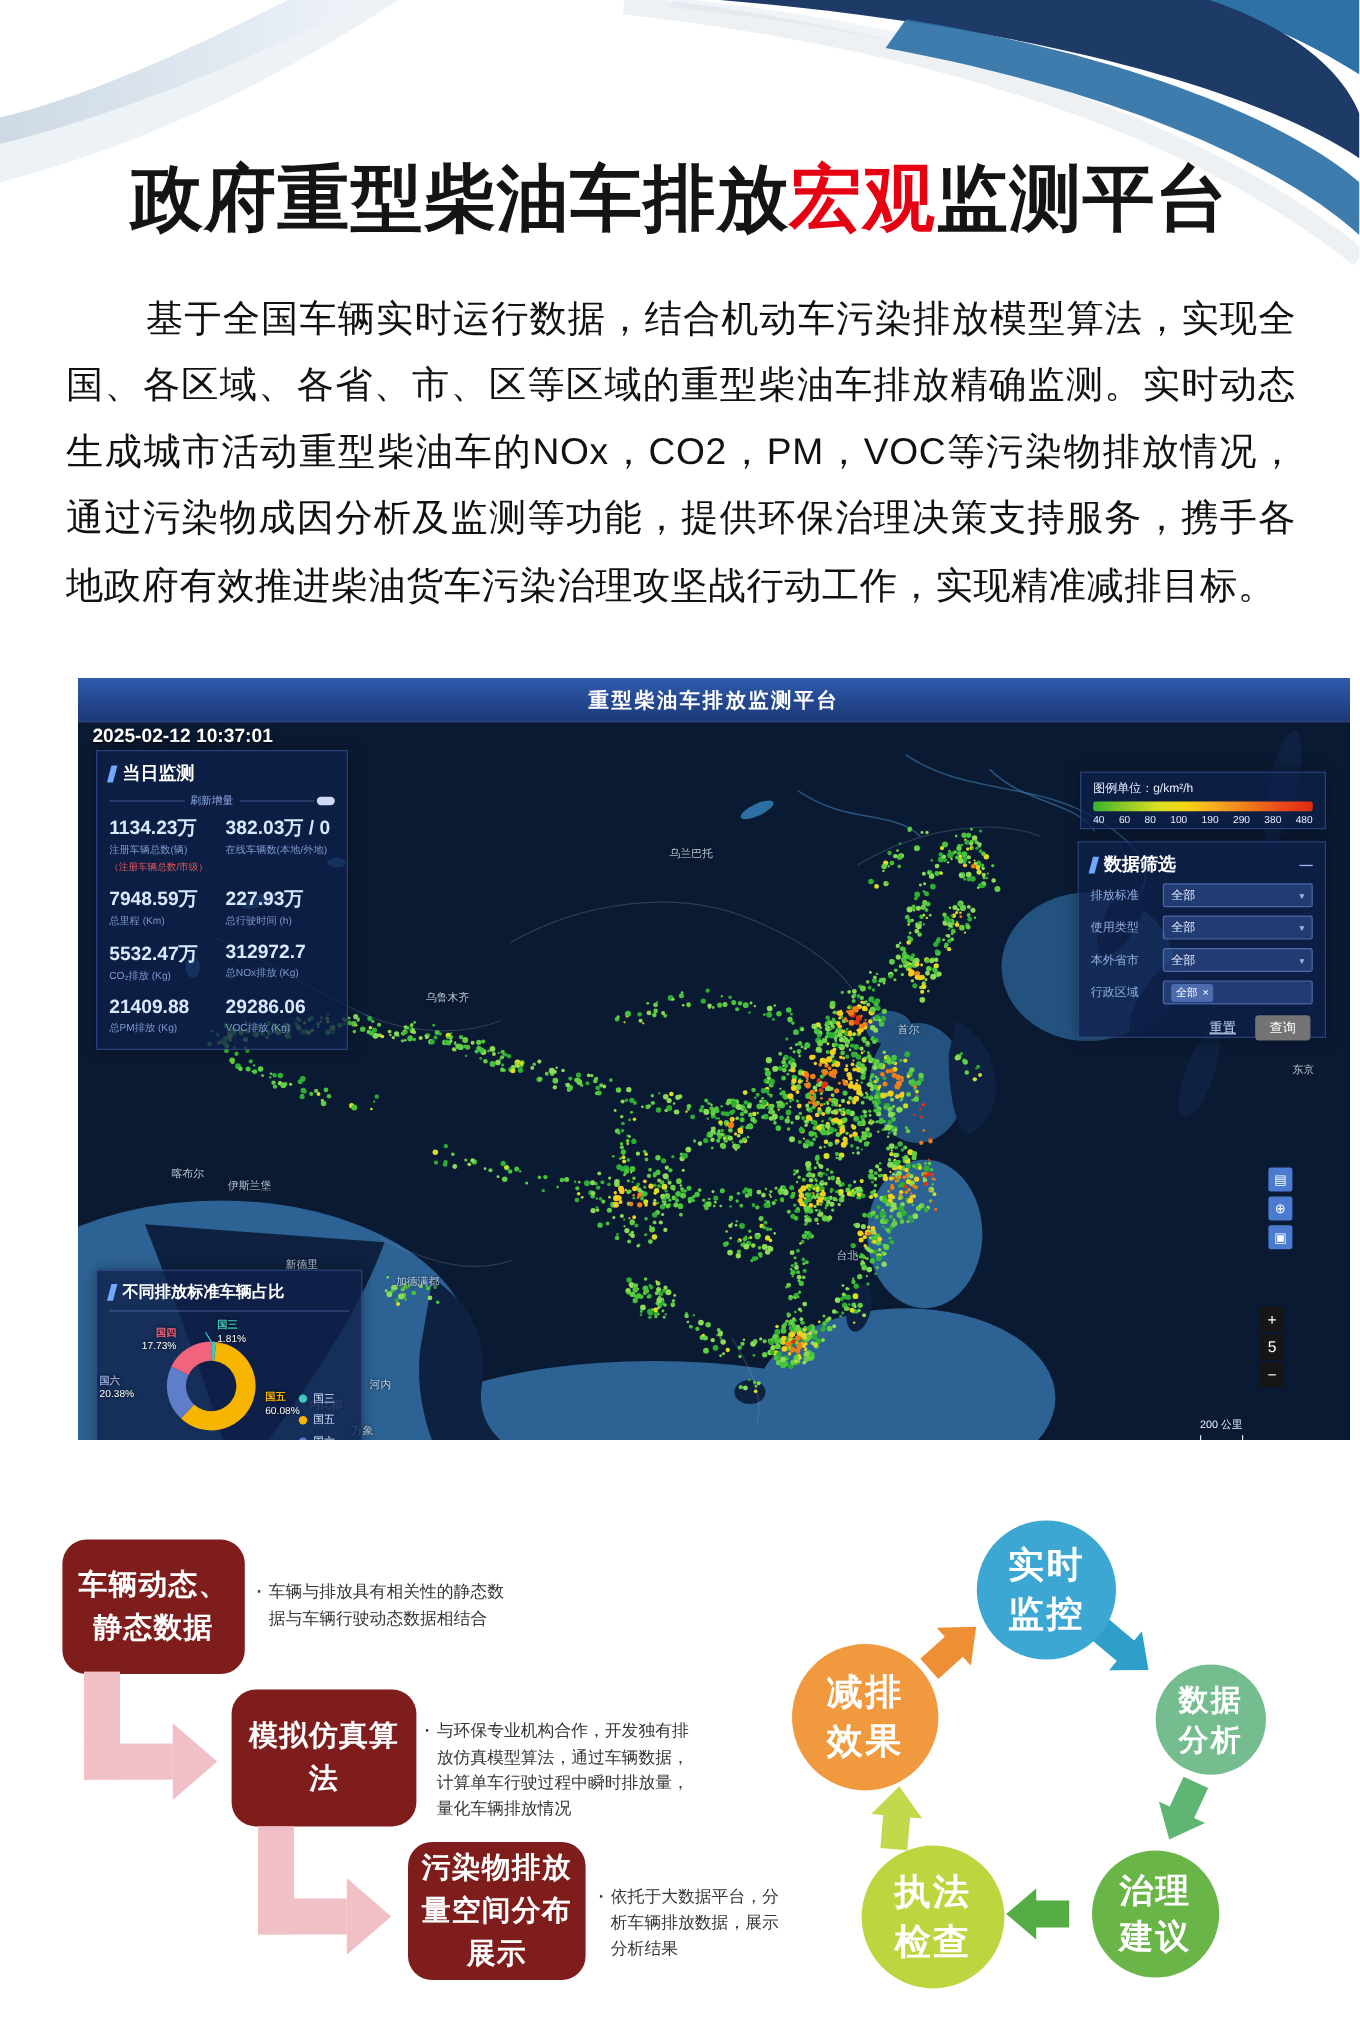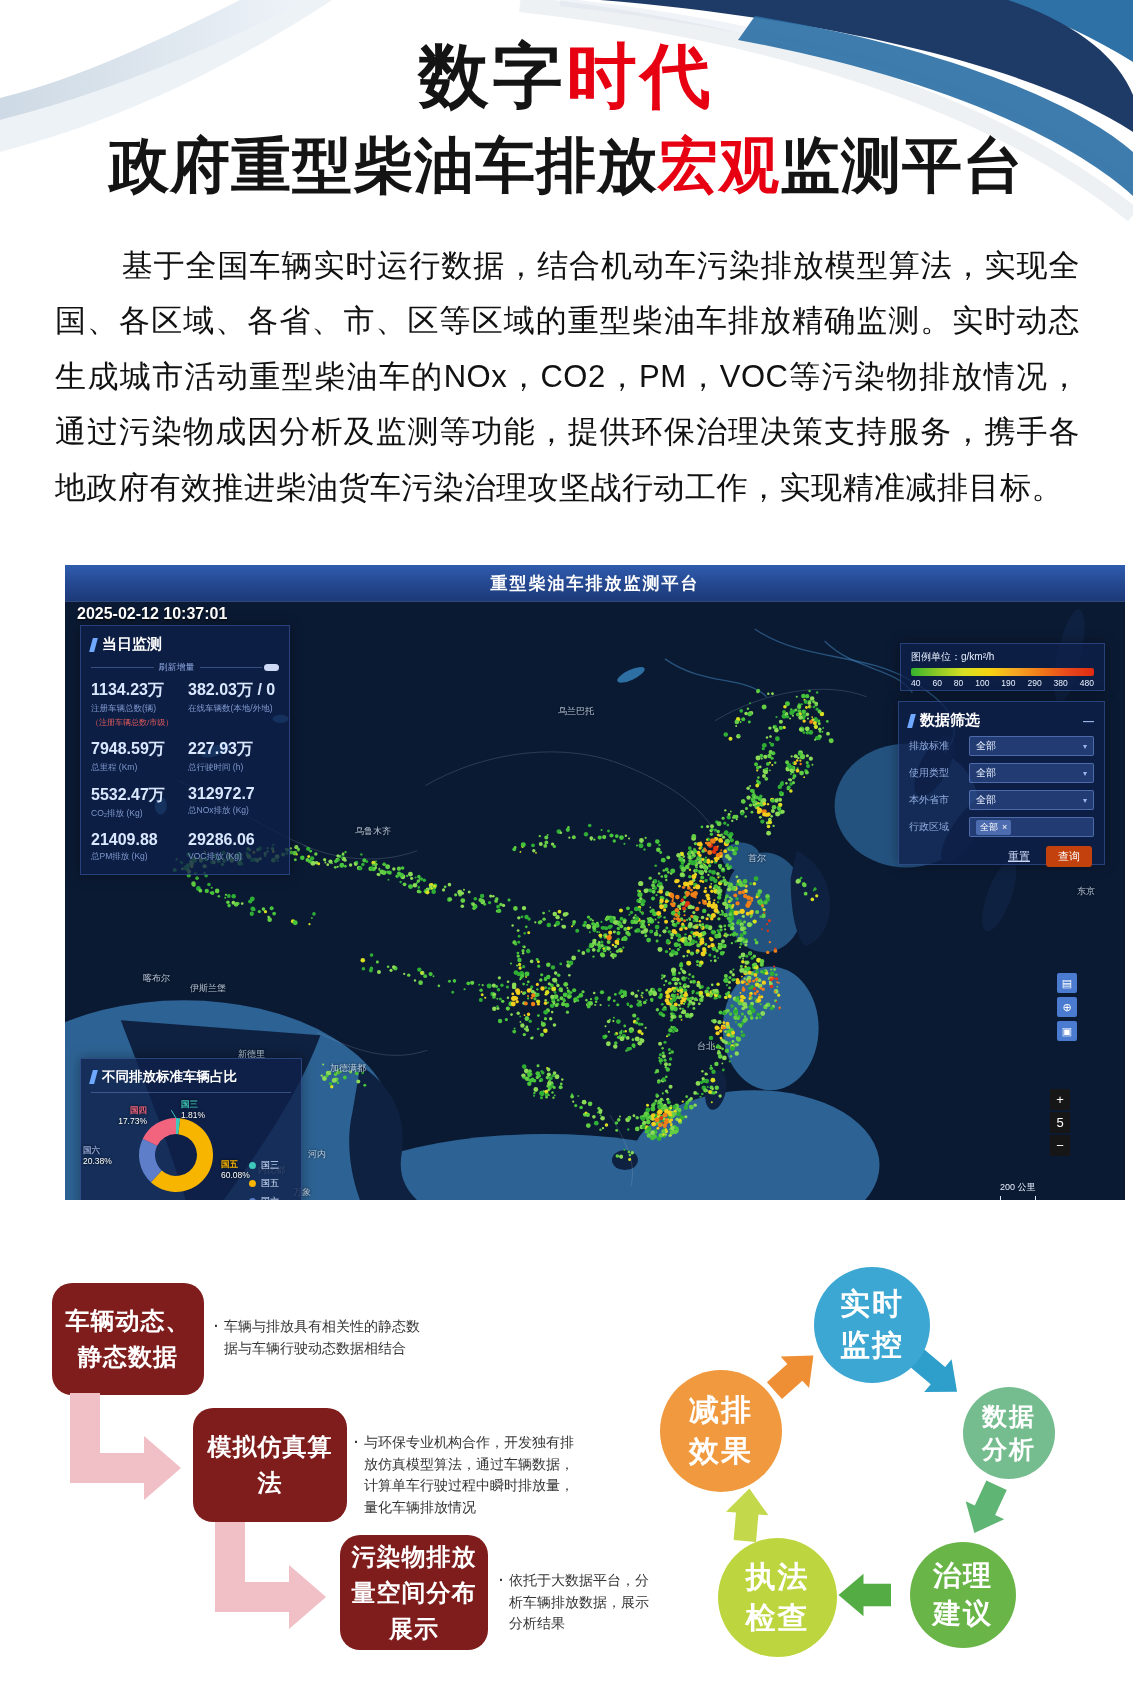--- a/index.html
+++ b/index.html
@@ -59,21 +59,21 @@
   #filter-panel .panel-title{font-size:15px;justify-content:flex-start;}
   #filter-panel .win-dash{margin-left:auto;color:#9db6ea;font-size:11px;}
   .f-row{display:flex;align-items:center;gap:8px;padding:0 10px;margin-bottom:7px;}
   .f-row .fl{color:#92ace0;font-size:10px;white-space:nowrap;flex:0 0 52px;}
   .f-sel{flex:1;height:18px;background:rgba(74,114,200,.35);border:1px solid rgba(130,165,240,.45);
          border-radius:2px;display:flex;align-items:center;padding:0 6px;color:#e8f0ff;font-size:10px;cursor:pointer;}
   .f-sel .chev{margin-left:auto;color:#9db6ea;font-size:8px;}
   .f-tag{background:rgba(120,155,235,.5);border-radius:2px;font-size:9px;color:#fff;padding:1px 4px;display:inline-flex;gap:4px;align-items:center;}
   .f-btns{display:flex;justify-content:flex-end;gap:10px;padding:2px 12px 0 0;align-items:center;}
   .btn-reset{color:#cbd9f7;font-size:11px;text-decoration:underline;cursor:pointer;background:none;border:none;}
-  .btn-query{background:#c2410c;color:#fff;font-size:11px;border:none;border-radius:3px;padding:3px 12px;cursor:pointer;}
+  .btn-query{background:#737373;color:#fff;font-size:11px;border:none;border-radius:3px;padding:3px 12px;cursor:pointer;}
 
   
   #donut-panel{left:15px;top:457px;width:220px;height:168px;}
   #donut-panel .panel-title{font-size:13.5px;}
   #donut-panel .divider{height:1px;background:rgba(120,150,220,.4);margin:0 10px;}
   #donut-svg{position:absolute;left:0;top:0;}
   .callout{position:absolute;font-size:8.5px;line-height:1.3;color:#fff;text-shadow:0 0 3px #000;z-index:3;}
   .callout .cl{font-weight:700;}
   #donut-legend{position:absolute;left:168px;top:100px;display:flex;flex-direction:column;gap:5px;z-index:3;}
   #donut-legend .row{display:flex;align-items:center;gap:5px;color:#d7e4ff;font-size:9px;}
@@ -114,21 +114,20 @@
     </defs>
     <path d="M0,152 C125,120 238,62 332,0 L304,0 C208,50 104,94 0,120 Z" fill="#dfe8f0" opacity="0.55"></path>
     <path d="M0,120 C106,94 212,48 308,0 L240,0 C160,40 80,78 0,98 Z" fill="url(#lg-left)"></path>
     <path d="M520,4 C770,32 990,100 1133,215" fill="none" stroke="#c2cfda" stroke-width="16" opacity="0.3"></path>
     <path d="M560,2 C800,28 1010,88 1133,185" fill="none" stroke="#d4dee7" stroke-width="8" opacity="0.35"></path>
     <path d="M985,0 L1133,0 L1133,62 C1085,32 1035,10 985,0 Z" fill="#2e71a6"></path>
     <path d="M600,0 L1008,0 C1078,24 1118,58 1133,95 L1133,132 C1040,70 842,20 600,0 Z" fill="#1e3a66"></path>
     <path d="M755,16 C950,48 1080,105 1133,152 L1133,196 C1062,132 922,74 738,40 Z" fill="#2e71a6" opacity="0.92"></path>
   </svg>
 
-  <div class="title1"><span>数字</span><span class="red">时代</span></div>
   <div class="title2"><span>政府重型柴油车排放</span><span class="red">宏观</span><span>监测平台</span></div>
 
   <div class="intro">基于全国车辆实时运行数据，结合机动车污染排放模型算法，实现全国、各区域、各省、市、区等区域的重型柴油车排放精确监测。实时动态生成城市活动重型柴油车的NOx，CO2，PM，VOC等污染物排放情况，通过污染物成因分析及监测等功能，提供环保治理决策支持服务，携手各地政府有效推进柴油货车污染治理攻坚战行动工作，实现精准减排目标。</div>
 
   <div id="dash">
     <div id="dash-header">
       <span class="t">重型柴油车排放监测平台</span>
     </div>
 
     <div id="map-wrap">

